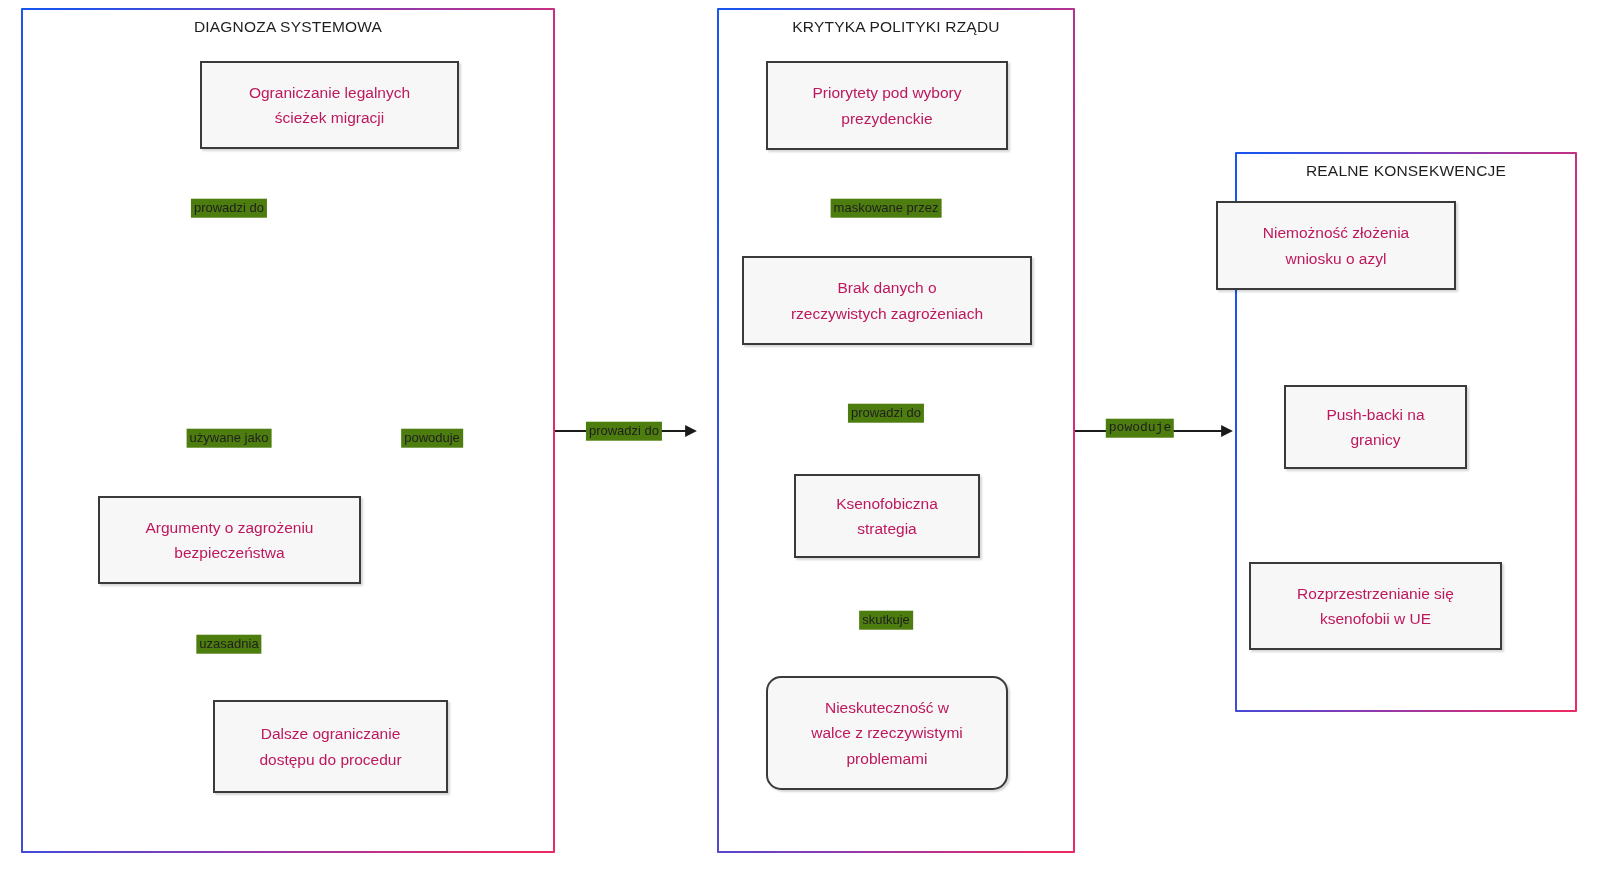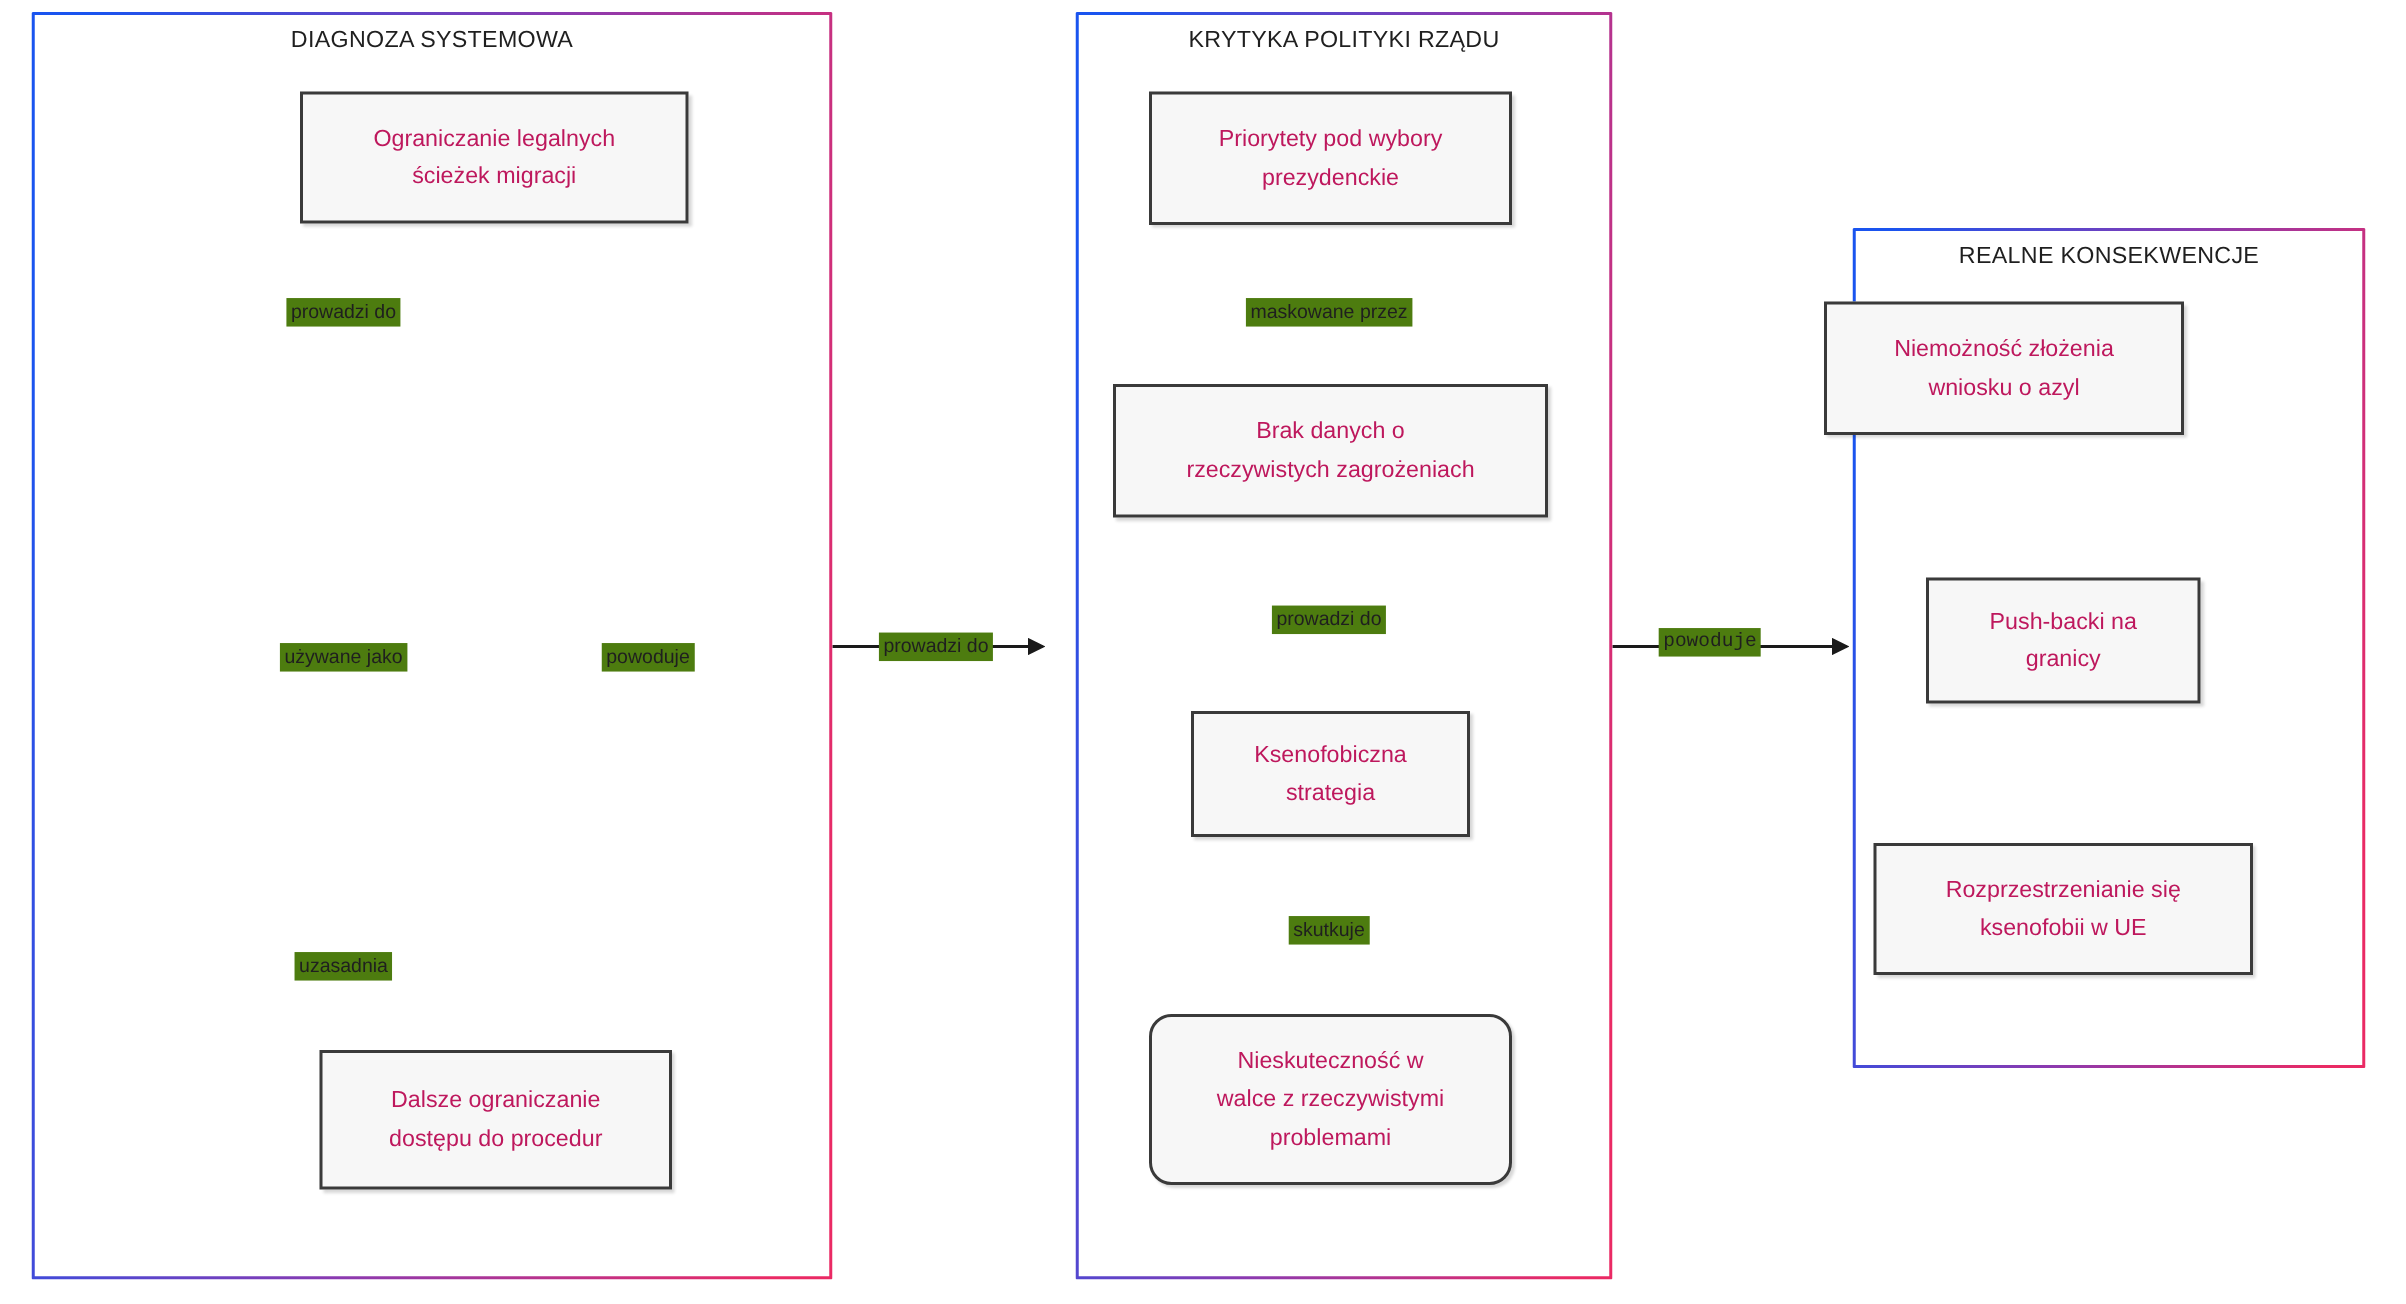--- a/index.html
+++ b/index.html
@@ -126,20 +126,22 @@
   </div>
 
   <div class="group" style="left:1235px; top:152px; width:342px; height:560px;">
     <div class="group-title">REALNE KONSEKWENCJE</div>
   </div>
 
   <div class="node" style="left:200px; top:61px; width:259px; height:88px;">Ograniczanie legalnych
 ścieżek migracji</div>
 
 
+  <div class="node" style="left:98px; top:496px; width:263px; height:88px;">Argumenty o zagrożeniu
+bezpieczeństwa</div>
 
   <div class="node" style="left:213px; top:700px; width:235px; height:93px;">Dalsze ograniczanie
 dostępu do procedur</div>
 
   <div class="node" style="left:766px; top:61px; width:242px; height:89px;">Priorytety pod wybory
 prezydenckie</div>
 
   <div class="node" style="left:742px; top:256px; width:290px; height:89px;">Brak danych o
 rzeczywistych zagrożeniach</div>
 

